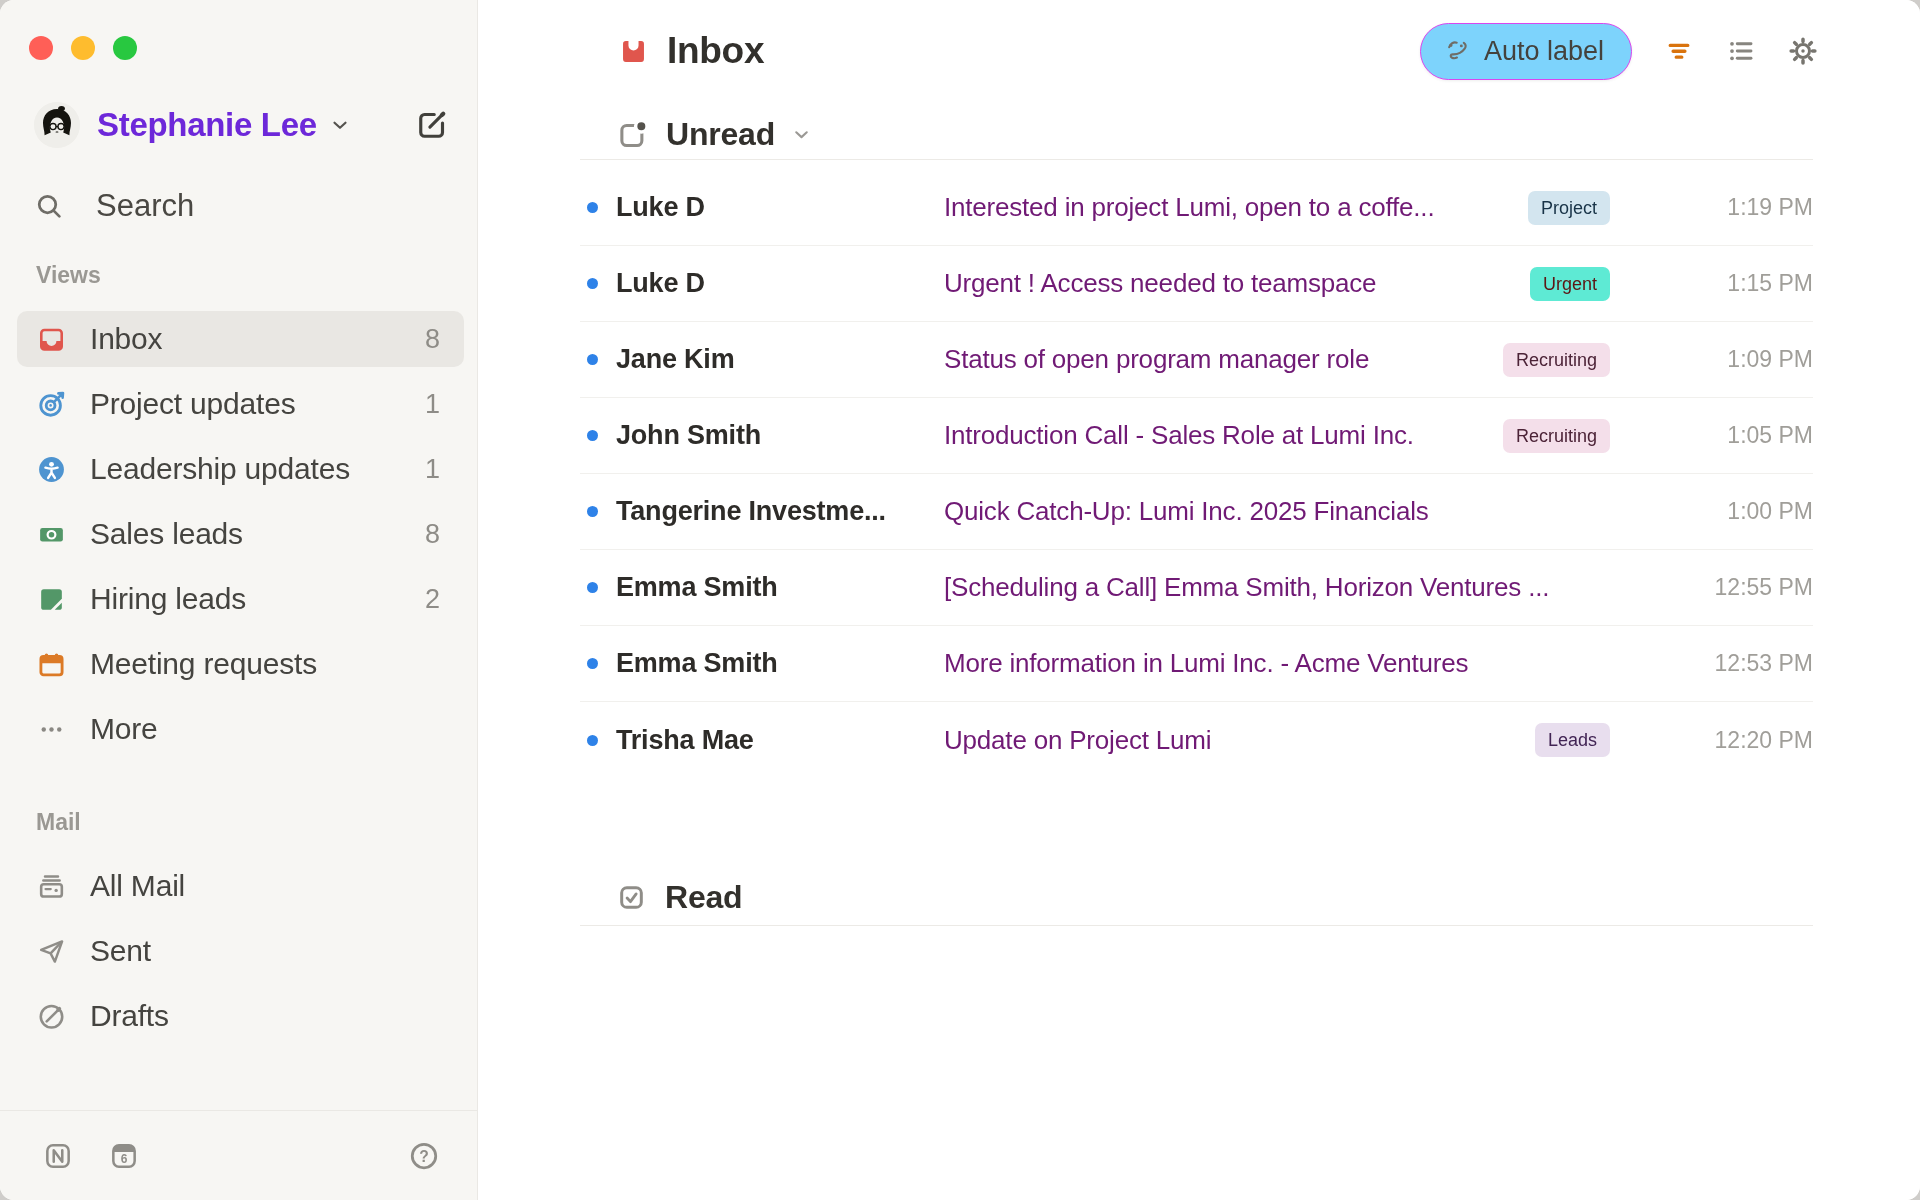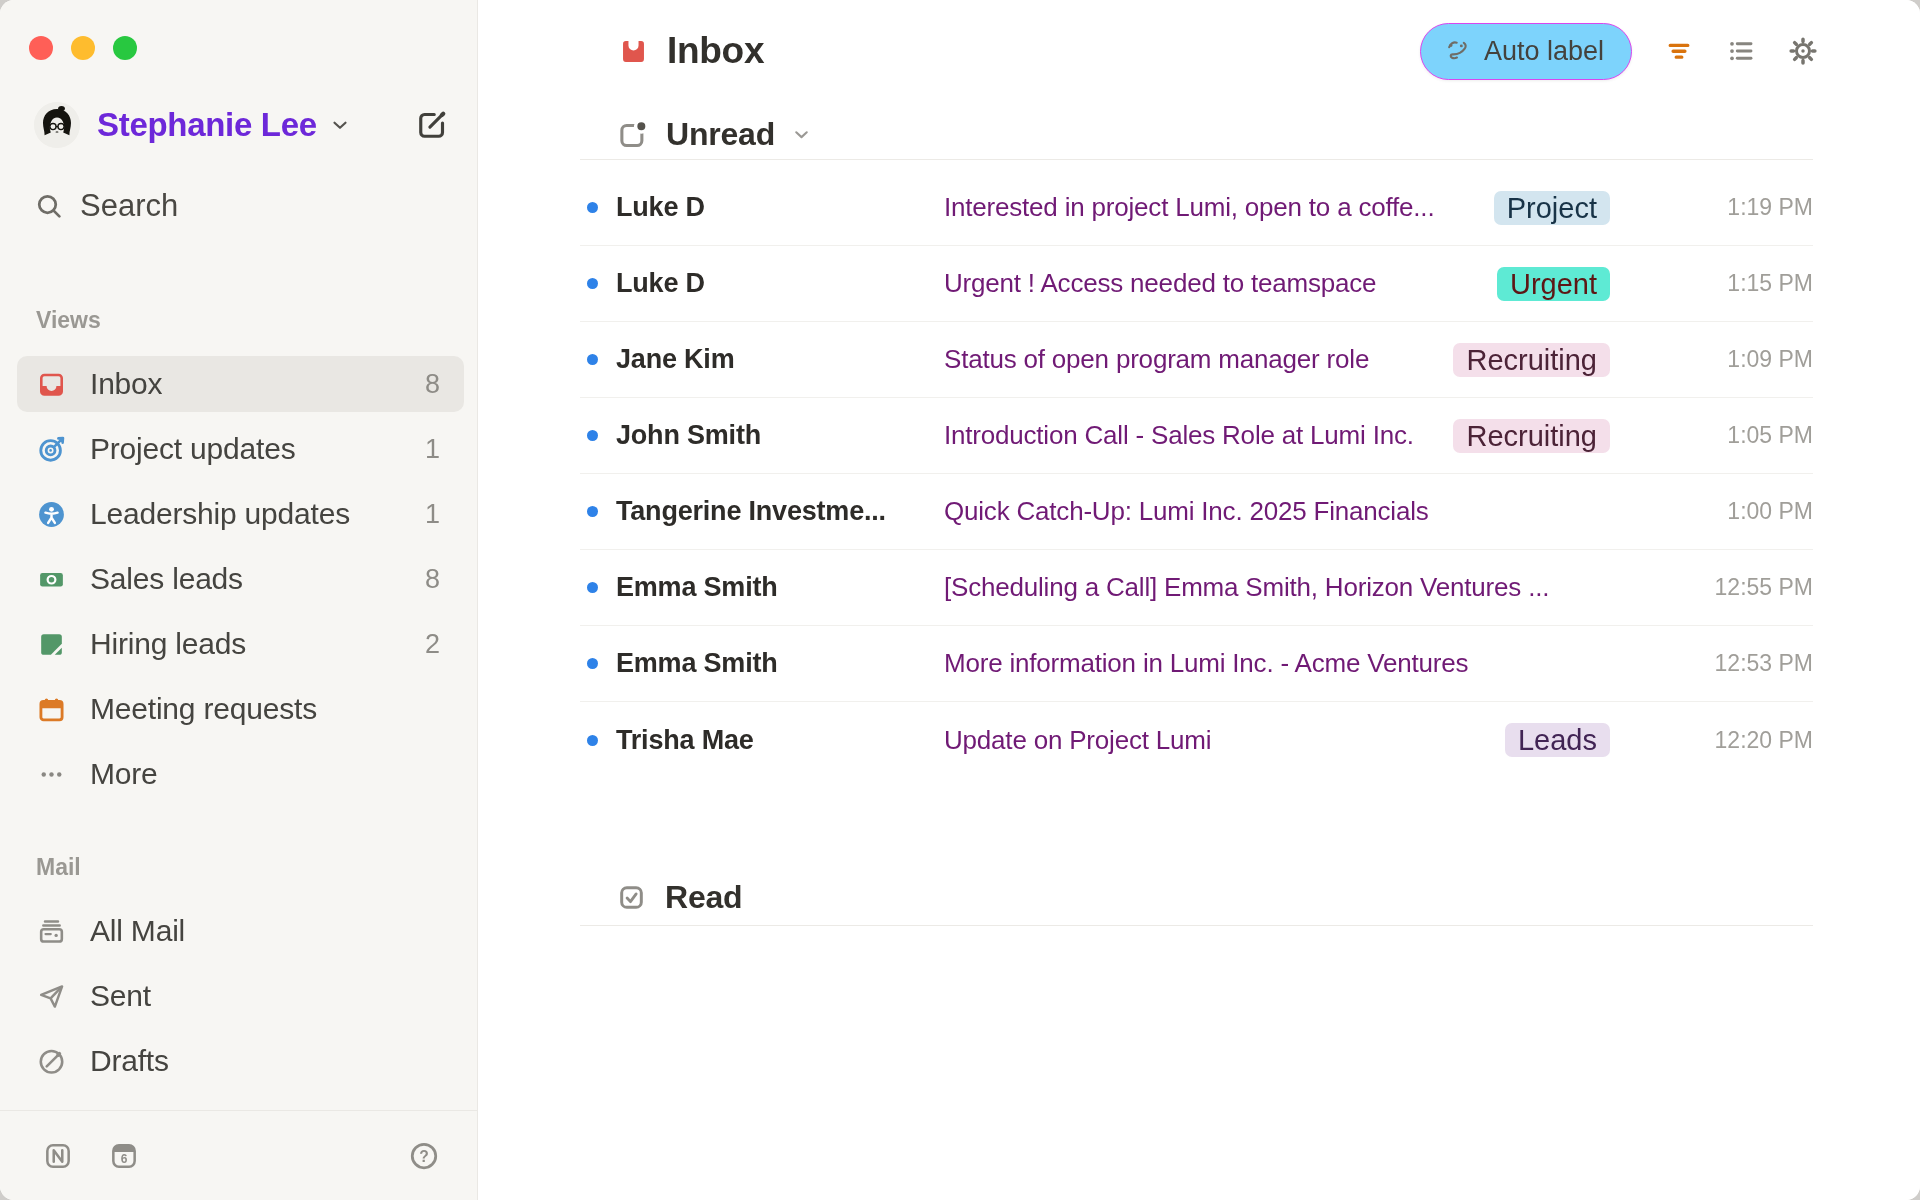--- a/index.html
+++ b/index.html
@@ -18,25 +18,25 @@
   .traffic { margin:36px 0 0 29px; display:flex; gap:18px; }
   .traffic span { width:24px; height:24px; border-radius:50%; display:block; }
   .tl-close{ background:#FF5F57; } .tl-min{ background:#FEBC2E; } .tl-zoom{ background:#28C840; }
 
   .profile { margin:42px 27px 0 34px; display:flex; align-items:center; }
   .avatar { width:46px; height:46px; border-radius:50%; background:#EFEEEA; overflow:hidden; flex:none; }
   .profile-name { margin-left:17px; font-size:33px; font-weight:700; color:#6d28d9; letter-spacing:-0.3px; }
   .profile-chevron { margin-left:12px; }
   .compose { margin-left:auto; cursor:pointer; display:flex; }
 
-  .search-row { margin:36px 0 0 34px; height:44px; display:flex; align-items:center; gap:16px; cursor:pointer; }
+  .search-row { margin:36px 0 0 34px; height:44px; display:flex; align-items:center; gap:32px; cursor:pointer; }
   .search-label { font-size:31px; color:#4A4843; }
 
   .section-label { margin:52px 0 0 36px; font-size:23px; font-weight:700; color:#9A9893; }
-  .section-label.first { margin-top:79px; }
+  .section-label.first { margin-top:34px; }
   .section-items { margin-top:22px; padding:0 13px 0 17px; }
   .side-item { height:56px; border-radius:10px; display:flex; align-items:center;
                padding:0 24px 0 19px; margin-bottom:9px; cursor:pointer; }
   .side-item.active { background:#E9E7E3; }
   .side-item .side-icon { width:31px; height:31px; display:flex; flex:none; }
   .side-label { margin-left:23px; font-size:30px; font-weight:500; color:#454440; letter-spacing:-0.2px;
                 white-space:nowrap; overflow:hidden; }
   .side-count { margin-left:auto; font-size:27px; color:#8E8C87; }
 
   .sidebar-spacer { flex:1; }
@@ -66,21 +66,21 @@
 
   .rows { padding-top:10px; }
   .email-row { height:76px; display:flex; align-items:center; border-bottom:1px solid #F1F0ED;
                padding-left:7px; cursor:pointer; }
   .email-row:last-child { border-bottom:none; }
   .dot { width:11px; height:11px; border-radius:50%; background:#2E82E8; flex:none; }
   .sender { margin-left:18px; width:328px; flex:none; font-size:27px; font-weight:700; color:#2E2C29;
             letter-spacing:-0.2px; white-space:nowrap; overflow:hidden; }
   .subject { flex:1; min-width:0; font-size:26px; font-weight:500; color:#701a75; letter-spacing:-0.2px;
              white-space:nowrap; overflow:hidden; text-overflow:ellipsis; padding-right:34px; }
-  .tag { flex:none; margin-right:73px; font-size:29px; font-weight:500; line-height:24px;
+  .tag { flex:none; margin-right:73px; font-size:18px; font-weight:500; line-height:24px;
          padding:5px 13px; border-radius:7px; }
   .email-row .time { flex:none; width:130px; text-align:right; font-size:23px; color:#A09E99; }
   .email-row.no-tag .time { margin-left:auto; }
 
   svg { overflow:visible; display:block; }
 </style>
 </head>
 <body>
 
 <div class="app">

